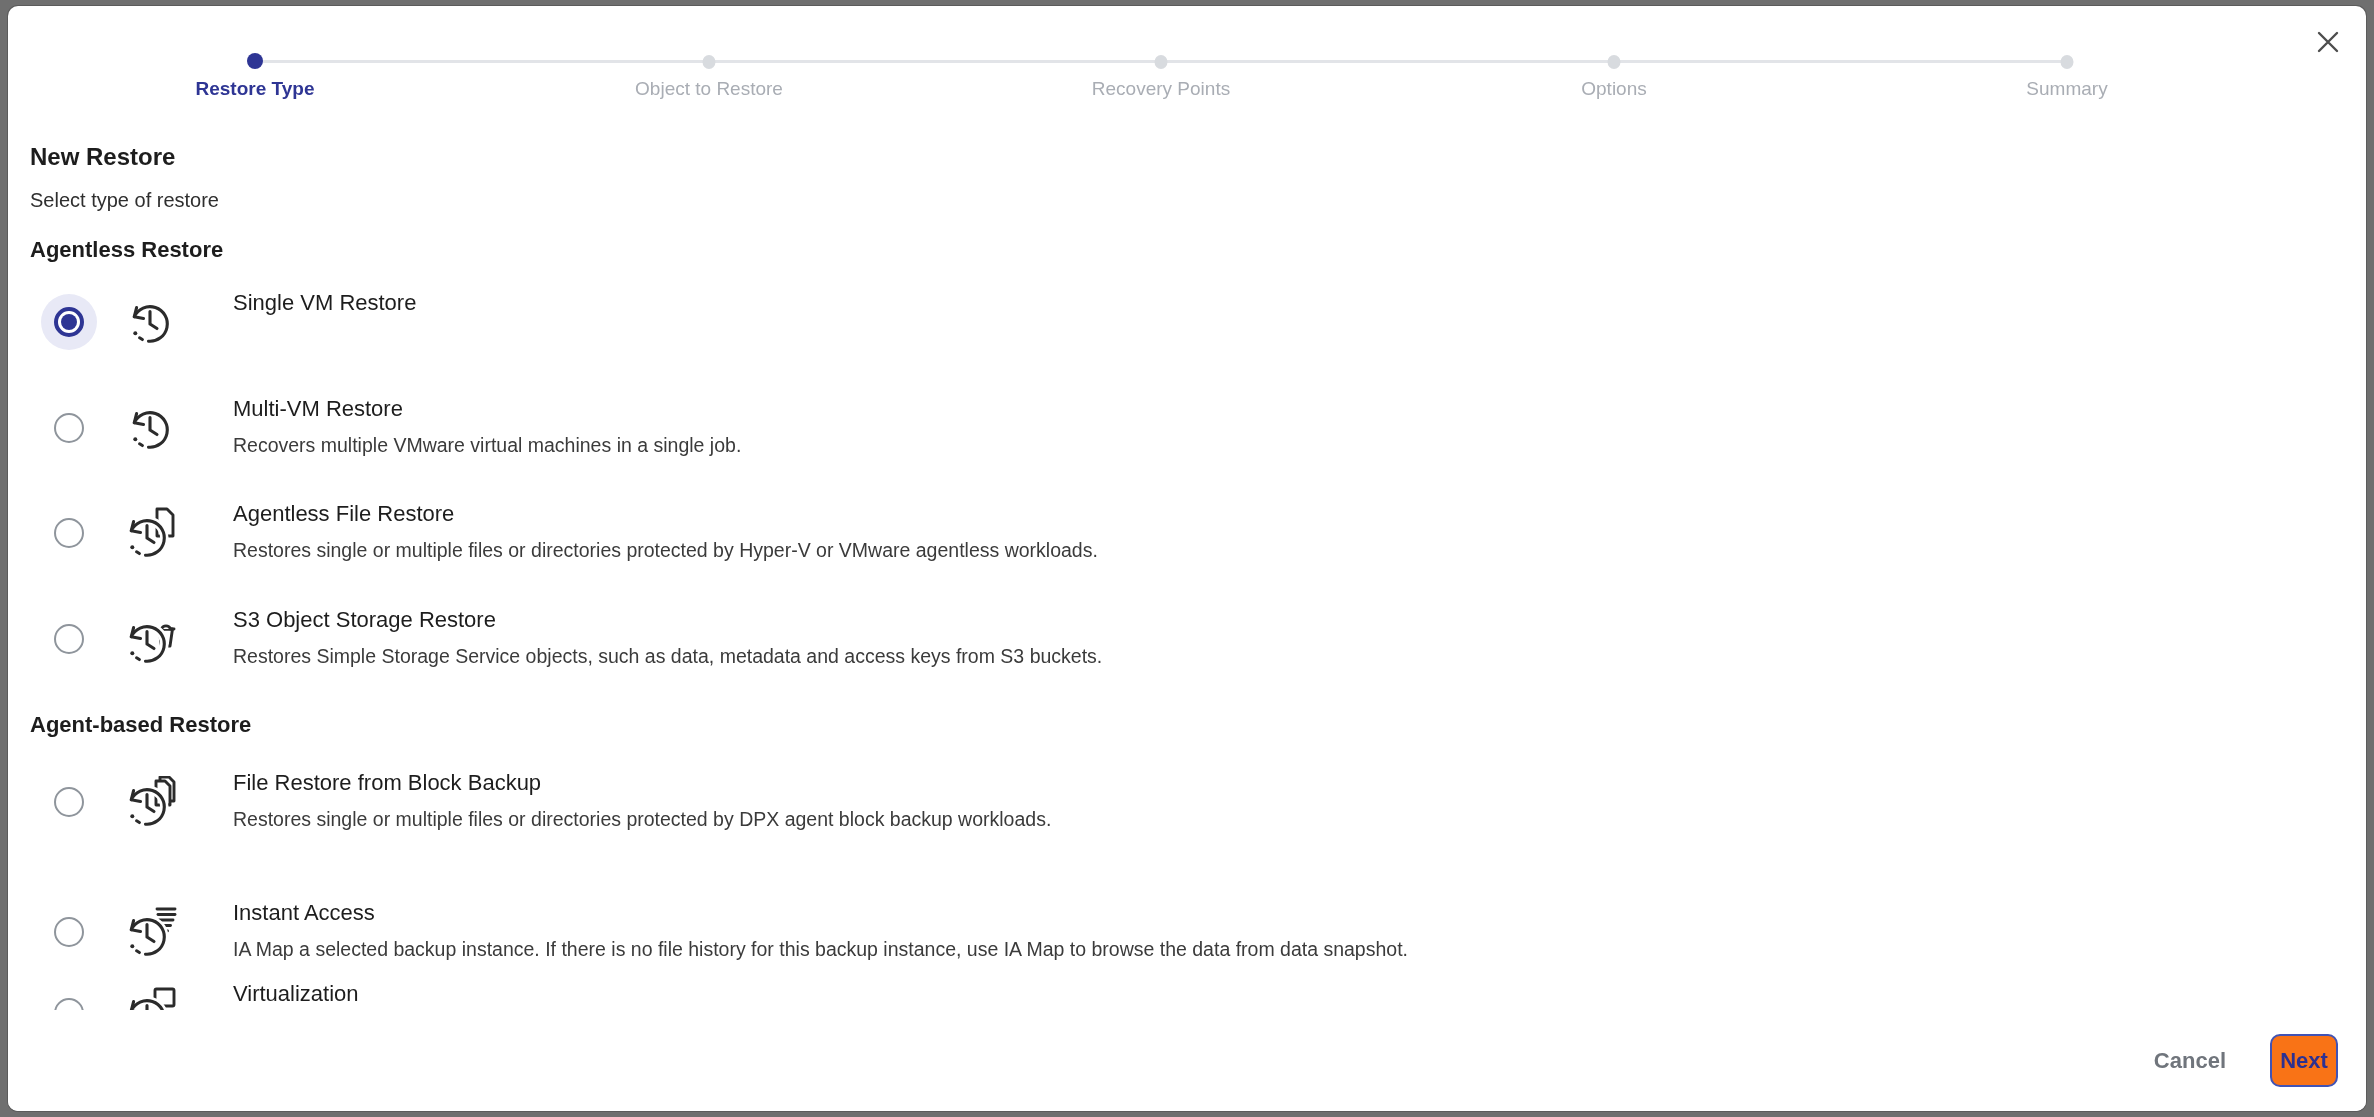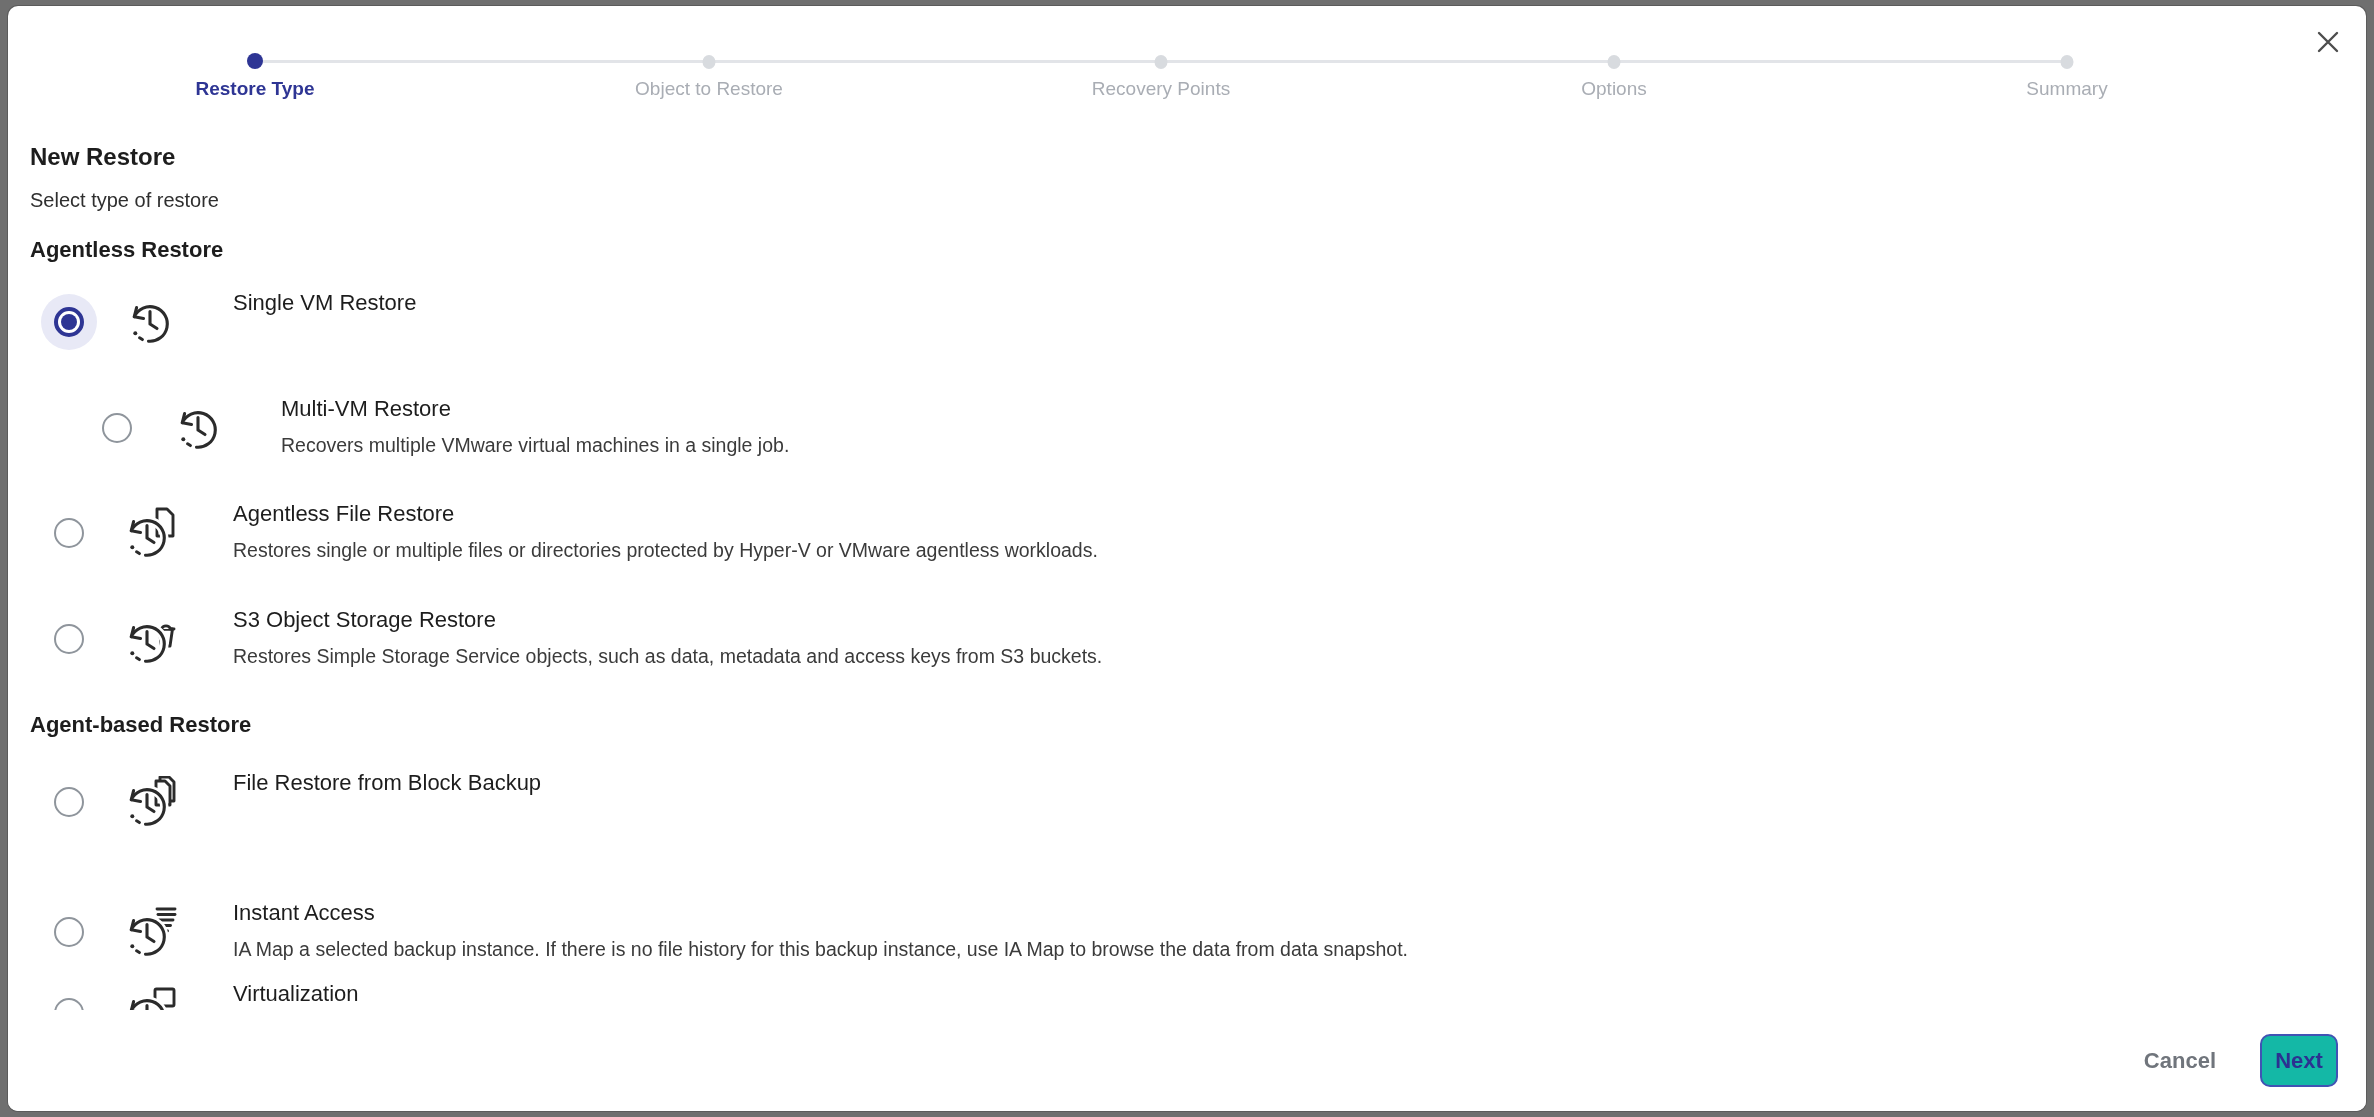--- a/index.html
+++ b/index.html
@@ -46,21 +46,21 @@
   .kf { fill:#2b2b2b; stroke:none; }
   .kw { fill:none; stroke:#ffffff; stroke-width:8.5; stroke-linecap:round; }
   .ko { fill:#ffffff; stroke:#2b2b2b; stroke-width:2.9; stroke-linejoin:round; stroke-linecap:round; }
 
   
   .footer { position:absolute; left:0; right:0; bottom:0; height:101px; background:#ffffff;
             display:flex; align-items:center; justify-content:flex-end; gap:44px;
             padding-right:28px; z-index:20; }
   .btn-cancel { background:none; border:none; font-family:inherit; font-size:22px;
                 font-weight:bold; color:#70757c; cursor:pointer; }
-  .btn-next { width:78px; height:53px; background:#14b8a6; border:2px solid #4153b4;
+  .btn-next { width:68px; height:53px; background:#f97316; border:2px solid #4153b4;
               border-radius:10px; font-family:inherit; font-size:22px; font-weight:bold;
               color:#2c3191; cursor:pointer; }
 </style>
 </head>
 <body>
 
 <div class="modal">
 
   <div class="stepper">
     <div class="track" style="left:247px; width:1812px;"></div>
@@ -107,21 +107,21 @@
           <path class="k" d="M12.6 10.6 L10.3 19.7 L19.5 21.4"></path>
           <path class="k" d="M18.4 42.5 L15.6 40.8"></path>
           <circle class="kf" cx="11.3" cy="36.2" r="2"></circle>
           <path class="k" d="M26 27 V14.5 M26 27 L33 31.5"></path>
         </g>
       </svg>
     </span>
     <div class="opt-title">Single VM Restore</div>
   </div>
 
-  <div class="opt" style="top:390px;margin-left:48px;">
+  <div class="opt" style="top:390px;">
     <span class="radio"></span>
     <span class="icon">
       <svg viewBox="0 0 52 52">
         <g transform="translate(-1,1)">
           <path class="k" d="M10.3 19.7 A17.3 17.3 0 1 1 24.5 44.2"></path>
           <path class="k" d="M12.6 10.6 L10.3 19.7 L19.5 21.4"></path>
           <path class="k" d="M18.4 42.5 L15.6 40.8"></path>
           <circle class="kf" cx="11.3" cy="36.2" r="2"></circle>
           <path class="k" d="M26 27 V14.5 M26 27 L33 31.5"></path>
         </g>
@@ -181,20 +181,21 @@
           <path class="kw" d="M10.3 19.7 A17.3 17.3 0 1 1 24.5 44.2"></path>
           <path class="k" d="M10.3 19.7 A17.3 17.3 0 1 1 24.5 44.2"></path>
           <path class="k" d="M12.6 10.6 L10.3 19.7 L19.5 21.4"></path>
           <path class="k" d="M18.4 42.5 L15.6 40.8"></path>
           <circle class="kf" cx="11.3" cy="36.2" r="2"></circle>
           <path class="k" d="M26 27 V14.5 M26 27 L33 31.5"></path>
         </g>
       </svg>
     </span>
     <div class="opt-title">File Restore from Block Backup</div>
+    <div class="opt-desc">Restores single or multiple files or directories protected by DPX agent block backup workloads.</div>
   </div>
 
   <div class="opt" style="top:870px;margin-top:24px;">
     <span class="radio"></span>
     <span class="icon">
       <svg viewBox="0 0 52 52">
         <g stroke="#2b2b2b" stroke-width="2.9" stroke-linecap="round">
           <path d="M32 3 H50"></path>
           <path d="M33 8.5 H50"></path>
           <path d="M34.5 14 H48"></path>

